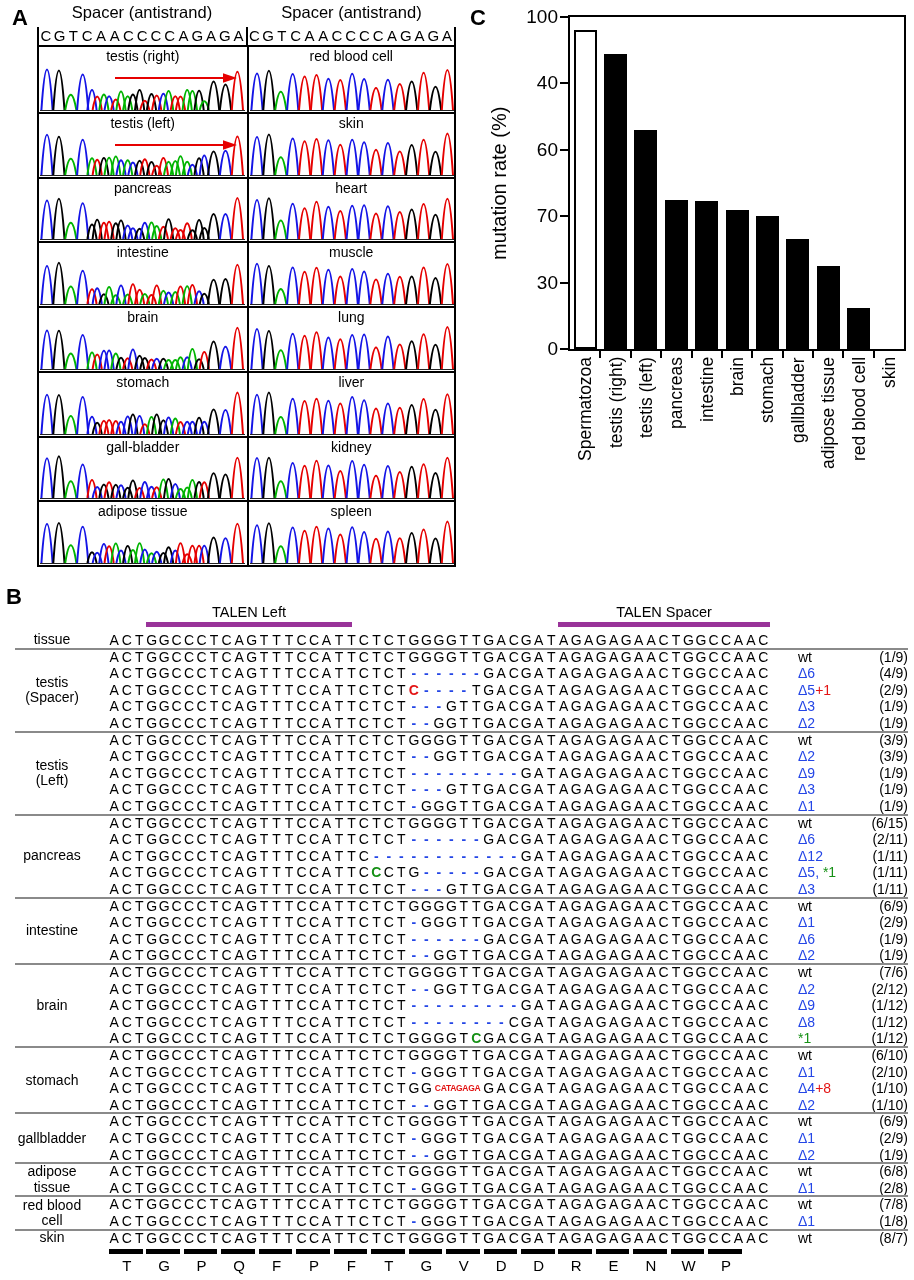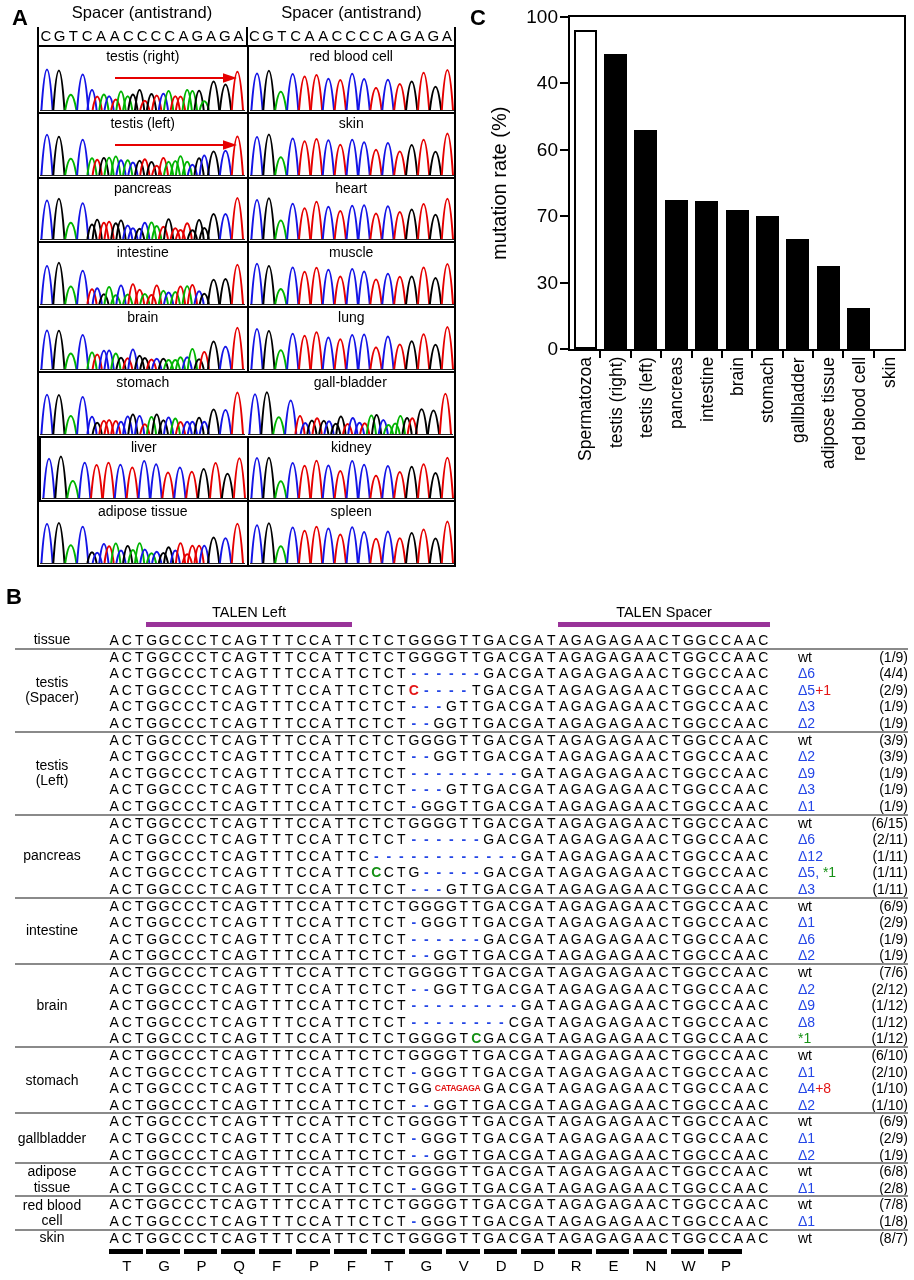--- a/index.html
+++ b/index.html
@@ -412,20 +412,43 @@
           <path d="M142.6 45 Q147.2 20.5 151.8 45" fill="none" stroke="#1414e6" stroke-width="2"></path>
           <path d="M147.8 45 Q152.4 20.5 157.0 45" fill="none" stroke="#1414e6" stroke-width="2"></path>
           <path d="M154.5 45 Q159.1 12.3 163.7 45" fill="none" stroke="#000000" stroke-width="2"></path>
           <path d="M159.7 45 Q164.3 20.4 168.9 45" fill="none" stroke="#1414e6" stroke-width="2"></path>
           <path d="M168.0 45 Q173.6 -4.0 179.2 45" fill="none" stroke="#000000" stroke-width="2"></path>
           <path d="M179.9 45 Q185.5 -3.2 191.1 45" fill="none" stroke="#1414e6" stroke-width="2"></path>
           <path d="M191.8 45 Q197.4 -38.1 203.0 45" fill="none" stroke="#e60000" stroke-width="2"></path>
           <path d="M0 45.5 H205" stroke="#222" stroke-width="1"></path>
         </svg>
       </div>
+      <div class="pa-cell">
+        <div class="pa-title">liver</div>
+        <svg class="trace" width="205" height="47" viewBox="0 0 205 47">
+          <path d="M1.4 45 Q7.0 -33.6 12.6 45" fill="none" stroke="#1414e6" stroke-width="2"></path>
+          <path d="M13.3 45 Q18.9 -38.0 24.5 45" fill="none" stroke="#000000" stroke-width="2"></path>
+          <path d="M25.2 45 Q30.8 10.9 36.4 45" fill="none" stroke="#00b400" stroke-width="2"></path>
+          <path d="M37.1 45 Q42.7 -25.3 48.3 45" fill="none" stroke="#1414e6" stroke-width="2"></path>
+          <path d="M49.0 45 Q54.6 -21.0 60.2 45" fill="none" stroke="#e60000" stroke-width="2"></path>
+          <path d="M60.9 45 Q66.5 -25.7 72.1 45" fill="none" stroke="#e60000" stroke-width="2"></path>
+          <path d="M72.8 45 Q78.4 -21.7 84.0 45" fill="none" stroke="#1414e6" stroke-width="2"></path>
+          <path d="M84.7 45 Q90.3 -15.9 95.9 45" fill="none" stroke="#e60000" stroke-width="2"></path>
+          <path d="M96.6 45 Q102.2 -29.0 107.8 45" fill="none" stroke="#1414e6" stroke-width="2"></path>
+          <path d="M108.5 45 Q114.1 -22.6 119.7 45" fill="none" stroke="#1414e6" stroke-width="2"></path>
+          <path d="M120.4 45 Q126.0 -5.9 131.6 45" fill="none" stroke="#e60000" stroke-width="2"></path>
+          <path d="M132.3 45 Q137.9 -16.1 143.5 45" fill="none" stroke="#1414e6" stroke-width="2"></path>
+          <path d="M144.2 45 Q149.8 -7.5 155.4 45" fill="none" stroke="#e60000" stroke-width="2"></path>
+          <path d="M156.1 45 Q161.7 -13.2 167.3 45" fill="none" stroke="#000000" stroke-width="2"></path>
+          <path d="M168.0 45 Q173.6 -25.1 179.2 45" fill="none" stroke="#e60000" stroke-width="2"></path>
+          <path d="M179.9 45 Q185.5 -3.3 191.1 45" fill="none" stroke="#000000" stroke-width="2"></path>
+          <path d="M191.8 45 Q197.4 -34.7 203.0 45" fill="none" stroke="#e60000" stroke-width="2"></path>
+          <path d="M0 45.5 H205" stroke="#222" stroke-width="1"></path>
+        </svg>
+      </div>
       <div class="pa-cell c0">
         <div class="pa-title">gall-bladder</div>
         <svg class="trace" width="205" height="47" viewBox="0 0 205 47">
           <path d="M1.4 45 Q7.0 -34.4 12.6 45" fill="none" stroke="#1414e6" stroke-width="2"></path>
           <path d="M13.3 45 Q18.9 -38.7 24.5 45" fill="none" stroke="#000000" stroke-width="2"></path>
           <path d="M25.2 45 Q30.8 11.6 36.4 45" fill="none" stroke="#00b400" stroke-width="2"></path>
           <path d="M37.1 45 Q42.7 -21.9 48.3 45" fill="none" stroke="#1414e6" stroke-width="2"></path>
           <path d="M47.4 45 Q52.0 9.1 56.6 45" fill="none" stroke="#e60000" stroke-width="2"></path>
           <path d="M52.6 45 Q57.2 22.9 61.8 45" fill="none" stroke="#1414e6" stroke-width="2"></path>
           <path d="M59.3 45 Q63.9 18.0 68.5 45" fill="none" stroke="#000000" stroke-width="2"></path>
@@ -446,43 +469,20 @@
           <path d="M147.8 45 Q152.4 9.0 157.0 45" fill="none" stroke="#00b400" stroke-width="2"></path>
           <path d="M154.5 45 Q159.1 13.2 163.7 45" fill="none" stroke="#000000" stroke-width="2"></path>
           <path d="M159.7 45 Q164.3 13.5 168.9 45" fill="none" stroke="#e60000" stroke-width="2"></path>
           <path d="M168.0 45 Q173.6 -4.7 179.2 45" fill="none" stroke="#000000" stroke-width="2"></path>
           <path d="M179.9 45 Q185.5 -2.0 191.1 45" fill="none" stroke="#000000" stroke-width="2"></path>
           <path d="M191.8 45 Q197.4 -35.7 203.0 45" fill="none" stroke="#e60000" stroke-width="2"></path>
           <path d="M0 45.5 H205" stroke="#222" stroke-width="1"></path>
         </svg>
       </div>
       <div class="pa-cell">
-        <div class="pa-title">liver</div>
-        <svg class="trace" width="205" height="47" viewBox="0 0 205 47">
-          <path d="M1.4 45 Q7.0 -33.6 12.6 45" fill="none" stroke="#1414e6" stroke-width="2"></path>
-          <path d="M13.3 45 Q18.9 -38.0 24.5 45" fill="none" stroke="#000000" stroke-width="2"></path>
-          <path d="M25.2 45 Q30.8 10.9 36.4 45" fill="none" stroke="#00b400" stroke-width="2"></path>
-          <path d="M37.1 45 Q42.7 -25.3 48.3 45" fill="none" stroke="#1414e6" stroke-width="2"></path>
-          <path d="M49.0 45 Q54.6 -21.0 60.2 45" fill="none" stroke="#e60000" stroke-width="2"></path>
-          <path d="M60.9 45 Q66.5 -25.7 72.1 45" fill="none" stroke="#e60000" stroke-width="2"></path>
-          <path d="M72.8 45 Q78.4 -21.7 84.0 45" fill="none" stroke="#1414e6" stroke-width="2"></path>
-          <path d="M84.7 45 Q90.3 -15.9 95.9 45" fill="none" stroke="#e60000" stroke-width="2"></path>
-          <path d="M96.6 45 Q102.2 -29.0 107.8 45" fill="none" stroke="#1414e6" stroke-width="2"></path>
-          <path d="M108.5 45 Q114.1 -22.6 119.7 45" fill="none" stroke="#1414e6" stroke-width="2"></path>
-          <path d="M120.4 45 Q126.0 -5.9 131.6 45" fill="none" stroke="#e60000" stroke-width="2"></path>
-          <path d="M132.3 45 Q137.9 -16.1 143.5 45" fill="none" stroke="#1414e6" stroke-width="2"></path>
-          <path d="M144.2 45 Q149.8 -7.5 155.4 45" fill="none" stroke="#e60000" stroke-width="2"></path>
-          <path d="M156.1 45 Q161.7 -13.2 167.3 45" fill="none" stroke="#000000" stroke-width="2"></path>
-          <path d="M168.0 45 Q173.6 -25.1 179.2 45" fill="none" stroke="#e60000" stroke-width="2"></path>
-          <path d="M179.9 45 Q185.5 -3.3 191.1 45" fill="none" stroke="#000000" stroke-width="2"></path>
-          <path d="M191.8 45 Q197.4 -34.7 203.0 45" fill="none" stroke="#e60000" stroke-width="2"></path>
-          <path d="M0 45.5 H205" stroke="#222" stroke-width="1"></path>
-        </svg>
-      </div>
-      <div class="pa-cell">
         <div class="pa-title">kidney</div>
         <svg class="trace" width="205" height="47" viewBox="0 0 205 47">
           <path d="M1.4 45 Q7.0 -34.8 12.6 45" fill="none" stroke="#1414e6" stroke-width="2"></path>
           <path d="M13.3 45 Q18.9 -35.6 24.5 45" fill="none" stroke="#000000" stroke-width="2"></path>
           <path d="M25.2 45 Q30.8 11.7 36.4 45" fill="none" stroke="#00b400" stroke-width="2"></path>
           <path d="M37.1 45 Q42.7 -25.1 48.3 45" fill="none" stroke="#1414e6" stroke-width="2"></path>
           <path d="M49.0 45 Q54.6 -19.6 60.2 45" fill="none" stroke="#e60000" stroke-width="2"></path>
           <path d="M60.9 45 Q66.5 -29.5 72.1 45" fill="none" stroke="#e60000" stroke-width="2"></path>
           <path d="M72.8 45 Q78.4 -20.1 84.0 45" fill="none" stroke="#1414e6" stroke-width="2"></path>
           <path d="M84.7 45 Q90.3 -9.2 95.9 45" fill="none" stroke="#e60000" stroke-width="2"></path>
@@ -750,21 +750,21 @@
           <span class="bc" style="color: rgb(0, 0, 0);">T</span>
           <span class="bc" style="color: rgb(0, 0, 0);">G</span>
           <span class="bc" style="color: rgb(0, 0, 0);">G</span>
           <span class="bc" style="color: rgb(0, 0, 0);">C</span>
           <span class="bc" style="color: rgb(0, 0, 0);">C</span>
           <span class="bc" style="color: rgb(0, 0, 0);">A</span>
           <span class="bc" style="color: rgb(0, 0, 0);">A</span>
           <span class="bc" style="color: rgb(0, 0, 0);">C</span>
         </div>
         <div class="bmut"><span style="color: rgb(36, 70, 230);">Δ6</span></div>
-        <div class="bcount">(4/4)</div>
+        <div class="bcount">(4/9)</div>
       </div>
       <div class="brow" style="top:681.8px;">
         <div class="bseq">
           <span class="bc" style="color: rgb(0, 0, 0);">A</span>
           <span class="bc" style="color: rgb(0, 0, 0);">C</span>
           <span class="bc" style="color: rgb(0, 0, 0);">T</span>
           <span class="bc" style="color: rgb(0, 0, 0);">G</span>
           <span class="bc" style="color: rgb(0, 0, 0);">G</span>
           <span class="bc" style="color: rgb(0, 0, 0);">C</span>
           <span class="bc" style="color: rgb(0, 0, 0);">C</span>

